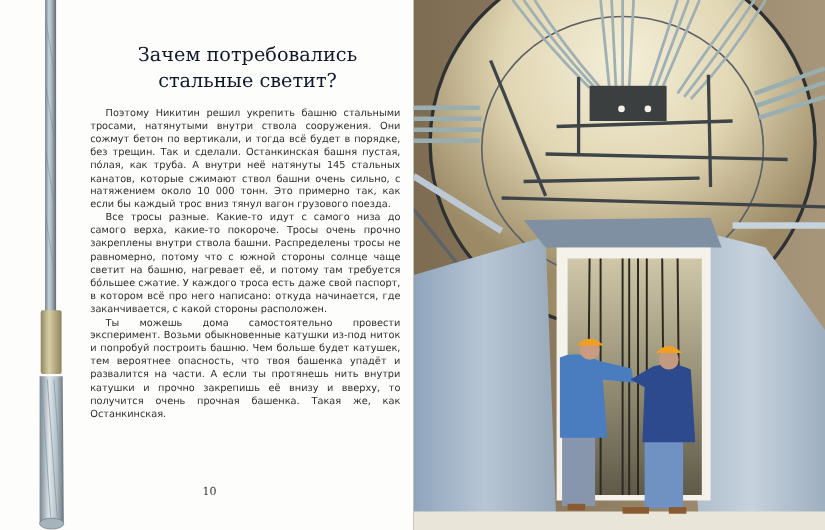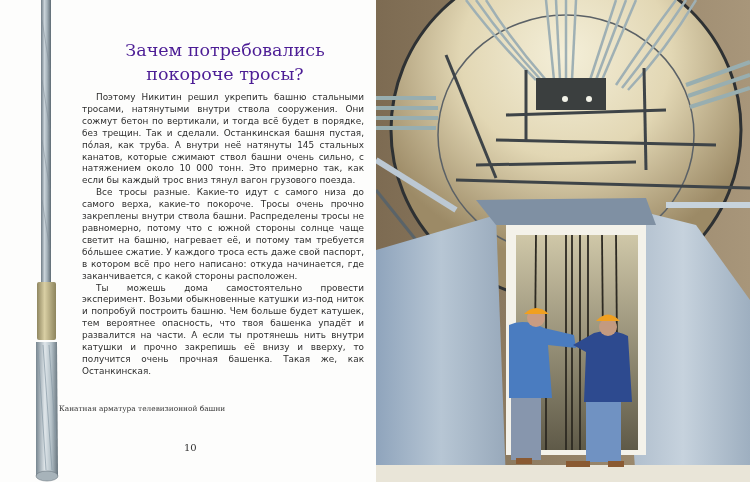--- a/index.html
+++ b/index.html
@@ -9,25 +9,25 @@
   .spread { position: absolute; inset: 0; display: flex; }
 
   
   .left-page { position: relative; width: 376px; height: 482px; background: #fdfdfc; }
 
   .cable { position: absolute; left: 32px; top: 0; width: 30px; height: 482px; }
 
   .title {
     position: absolute; left: 90px; top: 38px; width: 270px;
     text-align: center; font-family: "DejaVu Serif", serif;
-    font-size: 17.5px; line-height: 24px; color: #4c1d95; font-weight: normal;
+    font-size: 17.5px; line-height: 24px; color: #0f172a; font-weight: normal;
   }
 
   .body-text {
-    position: absolute; left: 82px; top: 92px; width: 282px;
+    position: absolute; left: 82px; top: 98px; width: 282px;
     font-family: "DejaVu Sans", sans-serif; font-size: 8.9px; line-height: 11.9px;
     color: #2e2e2e; text-align: justify;
   }
   .body-text p { text-indent: 14px; margin-bottom: 0; hyphens: auto; }
 
   .caption {
     position: absolute; left: 59px; top: 404px;
     font-family: "DejaVu Serif", serif; font-size: 7.4px; color: #333;
   }
   .page-number {
@@ -78,30 +78,29 @@
       <g stroke="#889aa5" stroke-width="0.7">
         <line x1="6" y1="350" x2="14" y2="470"></line>
         <line x1="11" y1="345" x2="20" y2="470"></line>
         <line x1="17" y1="345" x2="24" y2="440"></line>
       </g>
       <ellipse cx="15" cy="476" rx="11" ry="5" fill="#a7b3ba" stroke="#6b7780" stroke-width="0.6"></ellipse>
     </svg>
 
     <h1 class="title">
       <span>Зачем потребовались</span><br>
-      <span>покороче тросы?</span>
+      <span>стальные светит?</span>
     </h1>
 
     <div class="body-text" lang="ru">
       <p>Поэтому Никитин решил укрепить башню стальными тросами, натянутыми внутри ствола сооружения. Они сожмут бетон по вертикали, и тогда всё будет в порядке, без трещин. Так и сделали. Останкинская башня пустая, пóлая, как труба. А внутри неё натянуты 145 стальных канатов, которые сжимают ствол башни очень сильно, с натяжением около 10 000 тонн. Это примерно так, как если бы каждый трос вниз тянул вагон грузового поезда.</p>
       <p>Все тросы разные. Какие-то идут с самого низа до самого верха, какие-то покороче. Тросы очень прочно закреплены внутри ствола башни. Распределены тросы не равномерно, потому что с южной стороны солнце чаще светит на башню, нагревает её, и потому там требуется бóльшее сжатие. У каждого троса есть даже свой паспорт, в котором всё про него написано: откуда начинается, где заканчивается, с какой стороны расположен.</p>
       <p>Ты можешь дома самостоятельно провести эксперимент. Возьми обыкновенные катушки из-под ниток и попробуй построить башню. Чем больше будет катушек, тем вероятнее опасность, что твоя башенка упадёт и развалится на части. А если ты протянешь нить внутри катушки и прочно закрепишь её внизу и вверху, то получится очень прочная башенка. Такая же, как Останкинская.</p>
     </div>
 
-    <div class="caption">Канатная арматура телевизионной башни</div>
     <div class="page-number">10</div>
   </div>
 
   <div class="right-page">
     <svg viewBox="0 0 374 482" preserveAspectRatio="none">
       <defs>
         <radialGradient id="glow" cx="0.5" cy="0.28" r="0.6">
           <stop offset="0" stop-color="#f4efd9"></stop>
           <stop offset="0.5" stop-color="#e2d7b4"></stop>
           <stop offset="1" stop-color="#9c8a66"></stop>

